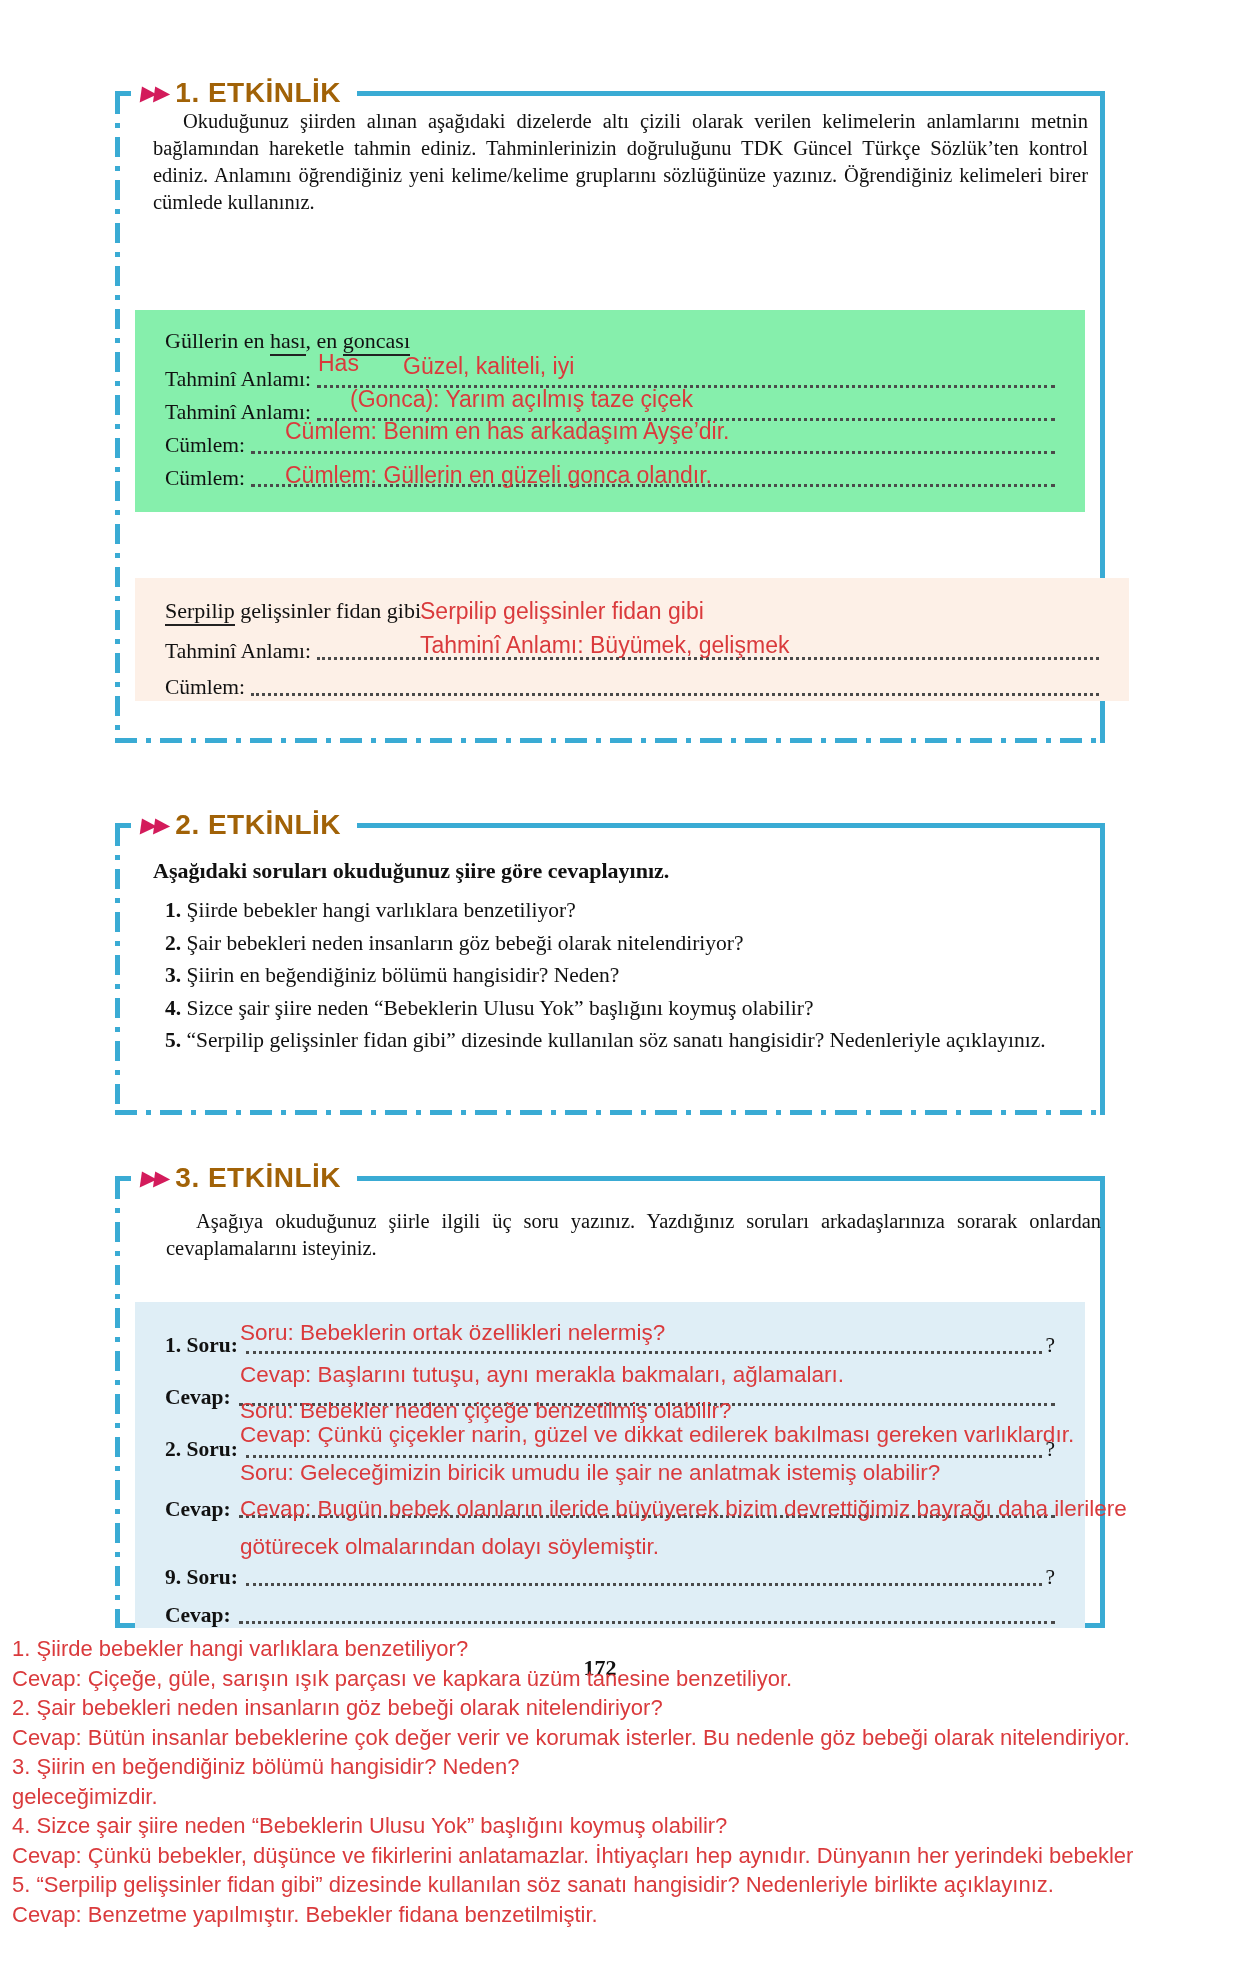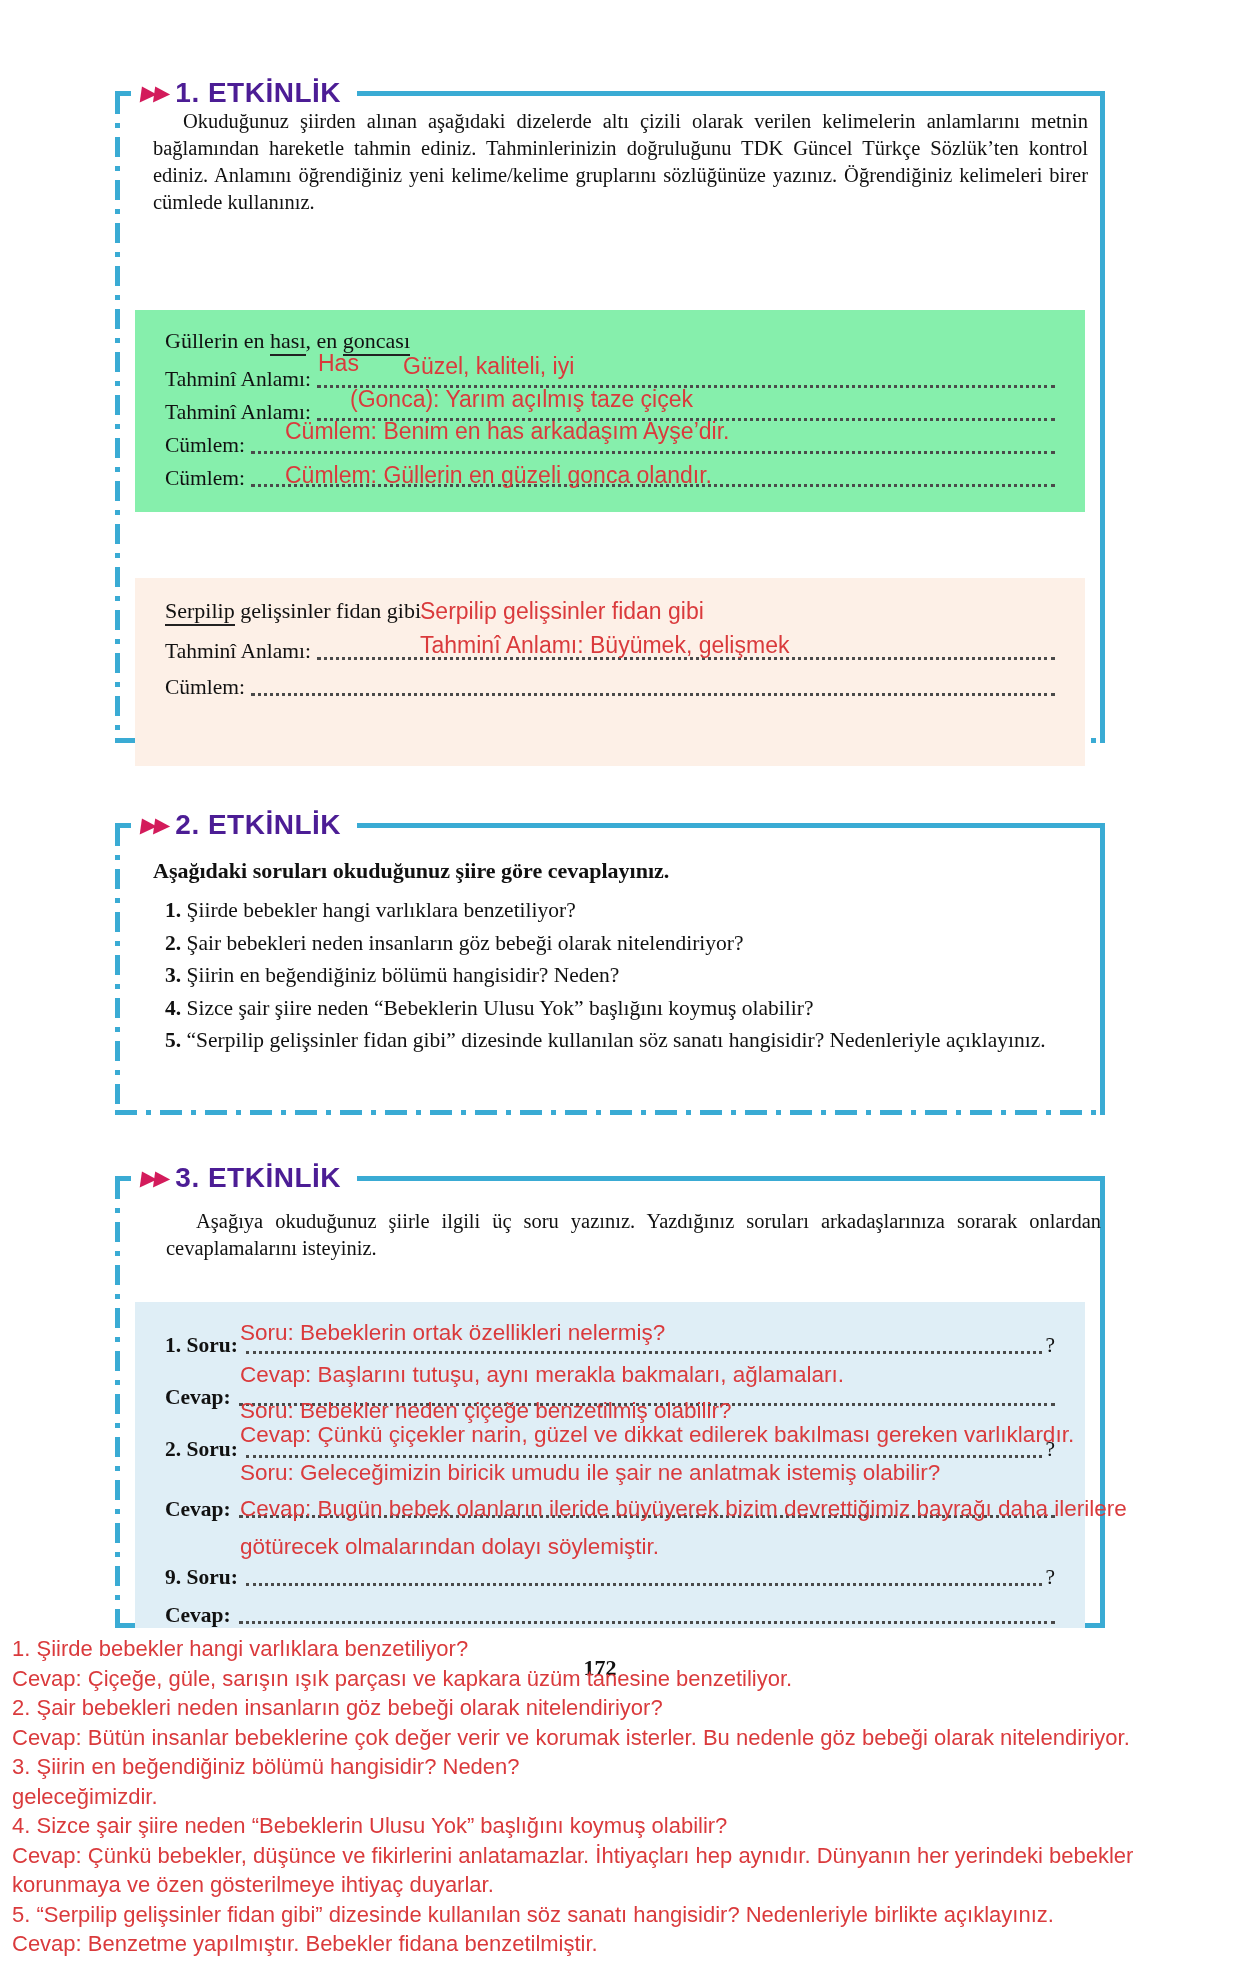--- a/index.html
+++ b/index.html
@@ -5,21 +5,21 @@
   html,body{margin:0;padding:0;background:#ffffff;}
   .page{position:relative;width:1240px;height:1988px;background:#ffffff;overflow:hidden;
         font-family:"Liberation Serif",serif;color:#111;}
 
   
   .section{position:absolute;left:115px;width:990px;}
   .titlerow{position:relative;display:flex;align-items:center;height:30px;}
   .corner-stub{position:absolute;left:0;top:13px;width:16px;height:5px;background:#3aabd4;}
   .chev{font-family:"DejaVu Sans",sans-serif;color:#d31b5b;font-size:21px;line-height:1;
         margin-left:26px;margin-right:8px;letter-spacing:-3px;transform:skewX(-8deg);}
-  .stitle{font-family:"Liberation Sans",sans-serif;font-weight:bold;font-size:28px;color:#4c1d95;
+  .stitle{font-family:"Liberation Sans",sans-serif;font-weight:bold;font-size:28px;color:#a16207;
           letter-spacing:0.5px;white-space:nowrap;}
   .hline{flex:1;height:5px;background:#3aabd4;margin-left:16px;}
   .lborder{position:absolute;left:0;top:16px;bottom:0;width:5px;
            background:repeating-linear-gradient(180deg,#3aabd4 0 20px,transparent 20px 29px,#3aabd4 29px 34px,transparent 34px 43px);}
   .rborder{position:absolute;right:0;top:15px;bottom:0;width:5px;background:#3aabd4;}
   .bborder-dash{position:absolute;left:0;right:0;bottom:0;height:5px;
            background:repeating-linear-gradient(90deg,#3aabd4 0 22px,transparent 22px 31px,#3aabd4 31px 36px,transparent 36px 45px);}
   .bborder-solid{position:absolute;left:0;right:0;bottom:0;height:5px;background:#3aabd4;}
 
   
@@ -91,21 +91,21 @@
         <span class="lbl">Cümlem:</span>
           <span class="dots"></span>
       </div>
       <div class="hand" style="left:183px;top:40px;">Has</div>
       <div class="hand" style="left:268px;top:43px;">Güzel, kaliteli, iyi</div>
       <div class="hand" style="left:215px;top:76px;">(Gonca): Yarım açılmış taze çiçek</div>
       <div class="hand" style="left:150px;top:108px;">Cümlem: Benim en has arkadaşım Ayşe’dir.</div>
       <div class="hand" style="left:150px;top:152px;">Cümlem: Güllerin en güzeli gonca olandır.</div>
     </div>
 
-    <div class="abox box-b" style="top:500px;height:188px;">
+    <div class="abox box-b" style="top:500px;height:123px;padding-left:44px;">
       <div class="verse" style="top:20px;">
         <span class="u">Serpilip</span><span> gelişsinler fidan gibi</span>
       </div>
       <div class="drow" style="top:56px;height:30px;">
         <span class="lbl">Tahminî Anlamı:</span>
           <span class="dots"></span>
       </div>
       <div class="drow" style="top:92px;height:30px;">
         <span class="lbl">Cümlem:</span>
           <span class="dots"></span>
@@ -192,18 +192,17 @@
 
   <div class="bottom-block">
     <div class="bl">1. Şiirde bebekler hangi varlıklara benzetiliyor?</div>
     <div class="bl">Cevap: Çiçeğe, güle, sarışın ışık parçası ve kapkara üzüm tanesine benzetiliyor.</div>
     <div class="bl">2. Şair bebekleri neden insanların göz bebeği olarak nitelendiriyor?</div>
     <div class="bl">Cevap: Bütün insanlar bebeklerine çok değer verir ve korumak isterler. Bu nedenle göz bebeği olarak nitelendiriyor.</div>
     <div class="bl">3. Şiirin en beğendiğiniz bölümü hangisidir? Neden?</div>
     <div class="bl">geleceğimizdir.</div>
     <div class="bl">4. Sizce şair şiire neden “Bebeklerin Ulusu Yok” başlığını koymuş olabilir?</div>
     <div class="bl">Cevap: Çünkü bebekler, düşünce ve fikirlerini anlatamazlar. İhtiyaçları hep aynıdır. Dünyanın her yerindeki bebekler</div>
-    <div class="bl">korunmaya ve özen gösterilmeye ihtiyaç duyarlar.</div>
     <div class="bl">5. “Serpilip gelişsinler fidan gibi” dizesinde kullanılan söz sanatı hangisidir? Nedenleriyle birlikte açıklayınız.</div>
     <div class="bl">Cevap: Benzetme yapılmıştır. Bebekler fidana benzetilmiştir.</div>
   </div>
 
 </div>
 
 </body></html>

